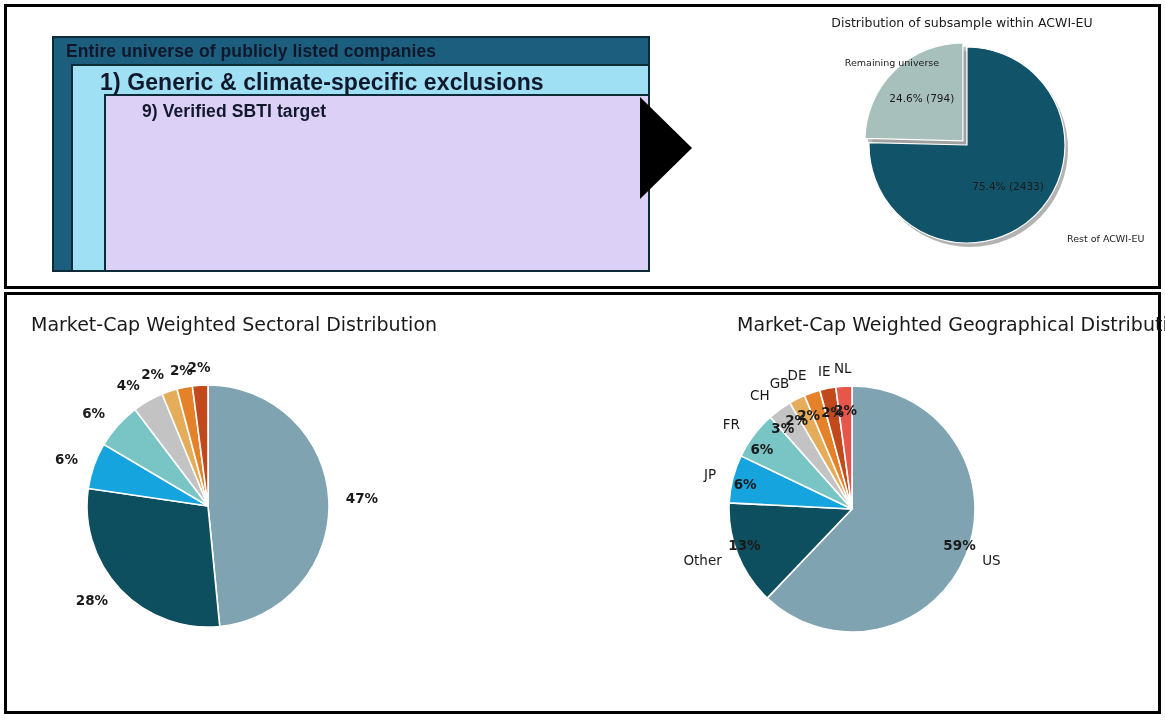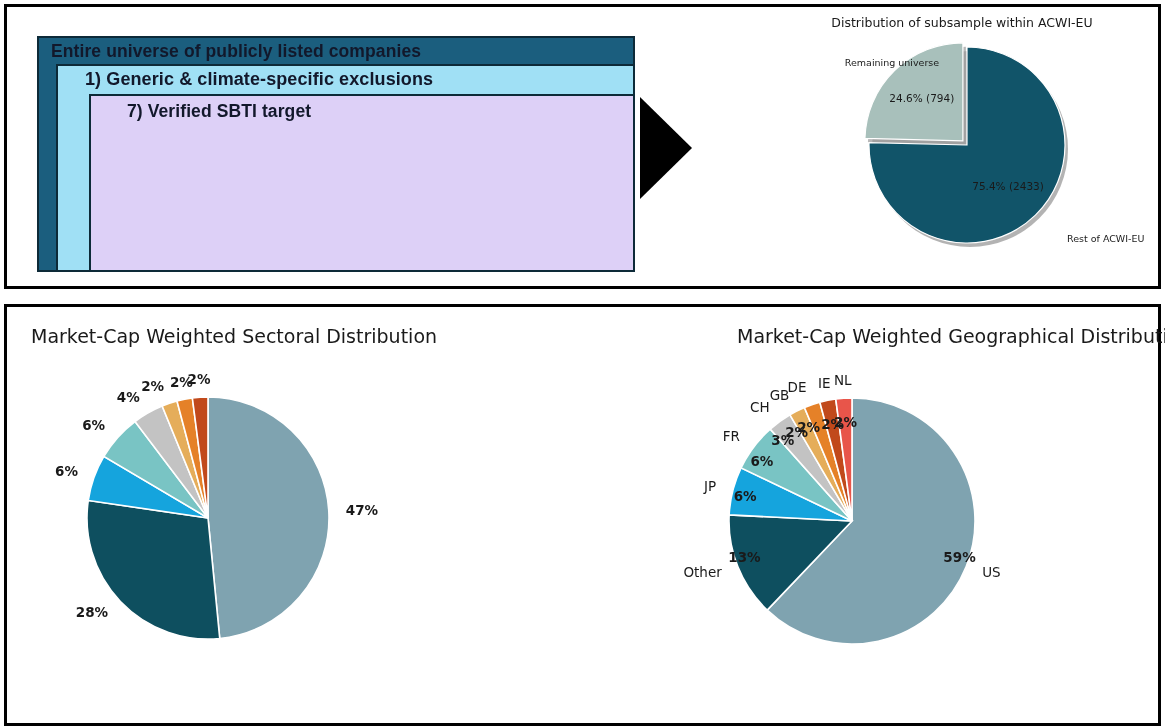--- a/index.html
+++ b/index.html
@@ -13,39 +13,39 @@
   .page{position:absolute;inset:0;}
 
   
   .panel{
     position:absolute;
     background:#ffffff;
     border:3px solid #000000;
     box-sizing:border-box;
   }
   #panel-top{ left:4px;  top:4px;   width:1157px; height:285px; }
-  #panel-bottom{ left:4px; top:304px; width:1157px; height:422px; }
+  #panel-bottom{ left:4px; top:292px; width:1157px; height:422px; }
 
   
-  .funnel{ position:absolute; left:30px; top:29px; width:662px; height:236px; }
+  .funnel{ position:absolute; left:45px; top:29px; width:662px; height:236px; }
   .fbox{ position:absolute; box-sizing:border-box; border:2px solid #0d2a38; }
   #fbox-outer{ left:0;  top:0;  width:598px; height:236px; background:#1b5e7e; }
   #fbox-mid  { left:19px; top:28px; width:579px; height:208px; background:#a0e0f5; }
   #fbox-inner{ left:52px; top:58px; width:546px; height:178px; background:#ddd0f7; }
 
   .flabel{
     position:absolute;
     font-family:"Liberation Sans", sans-serif;
     font-weight:bold;
     color:#12182b;
     white-space:nowrap;
     letter-spacing:.1px;
   }
   #flabel-outer{ left:14px; top:5px;  font-size:17.5px; }
-  #flabel-mid  { left:48px; top:33px; font-size:18px; }
+  #flabel-mid  { left:48px; top:33px; font-size:23px; }
   #flabel-inner{ left:90px; top:65px; font-size:17.5px; }
 
   
   #arrow-right{ position:absolute; left:633px; top:90px; width:52px; height:102px; }
 
   
   .chart{ position:absolute; }
   #chart-acwi { left:760px; top:8px;  width:390px; height:275px;text-decoration:underline; }
   #chart-sector{ left:10px;  top:6px;  width:570px; height:410px; }
   #chart-geo   { left:600px; top:6px;  width:550px; height:410px; }
@@ -94,21 +94,21 @@
 <div class="page">
 
   <div class="panel" id="panel-top">
 
     <div class="funnel">
       <div class="fbox" id="fbox-outer"></div>
       <div class="fbox" id="fbox-mid"></div>
       <div class="fbox" id="fbox-inner"></div>
       <div class="flabel" id="flabel-outer">Entire universe of publicly listed companies</div>
       <div class="flabel" id="flabel-mid">1) Generic &amp; climate-specific exclusions</div>
-      <div class="flabel" id="flabel-inner">7) Verified SBTI target</div>
+      <div class="flabel" id="flabel-inner">9) Verified SBTI target</div>
     </div>
 
     <svg id="arrow-right" viewBox="0 0 52 102">
       <polygon points="0,0 52,51 0,102" fill="#000000"></polygon>
     </svg>
 
     <div class="chart" id="chart-acwi">
       <div class="chart-title" id="title-acwi">Distribution of subsample within ACWI-EU</div>
       <svg id="svg-acwi" width="390" height="260" viewBox="0 0 390 260">
           <circle cx="203" cy="134" r="98" fill="#9a9a9a" opacity="0.75"></circle>

